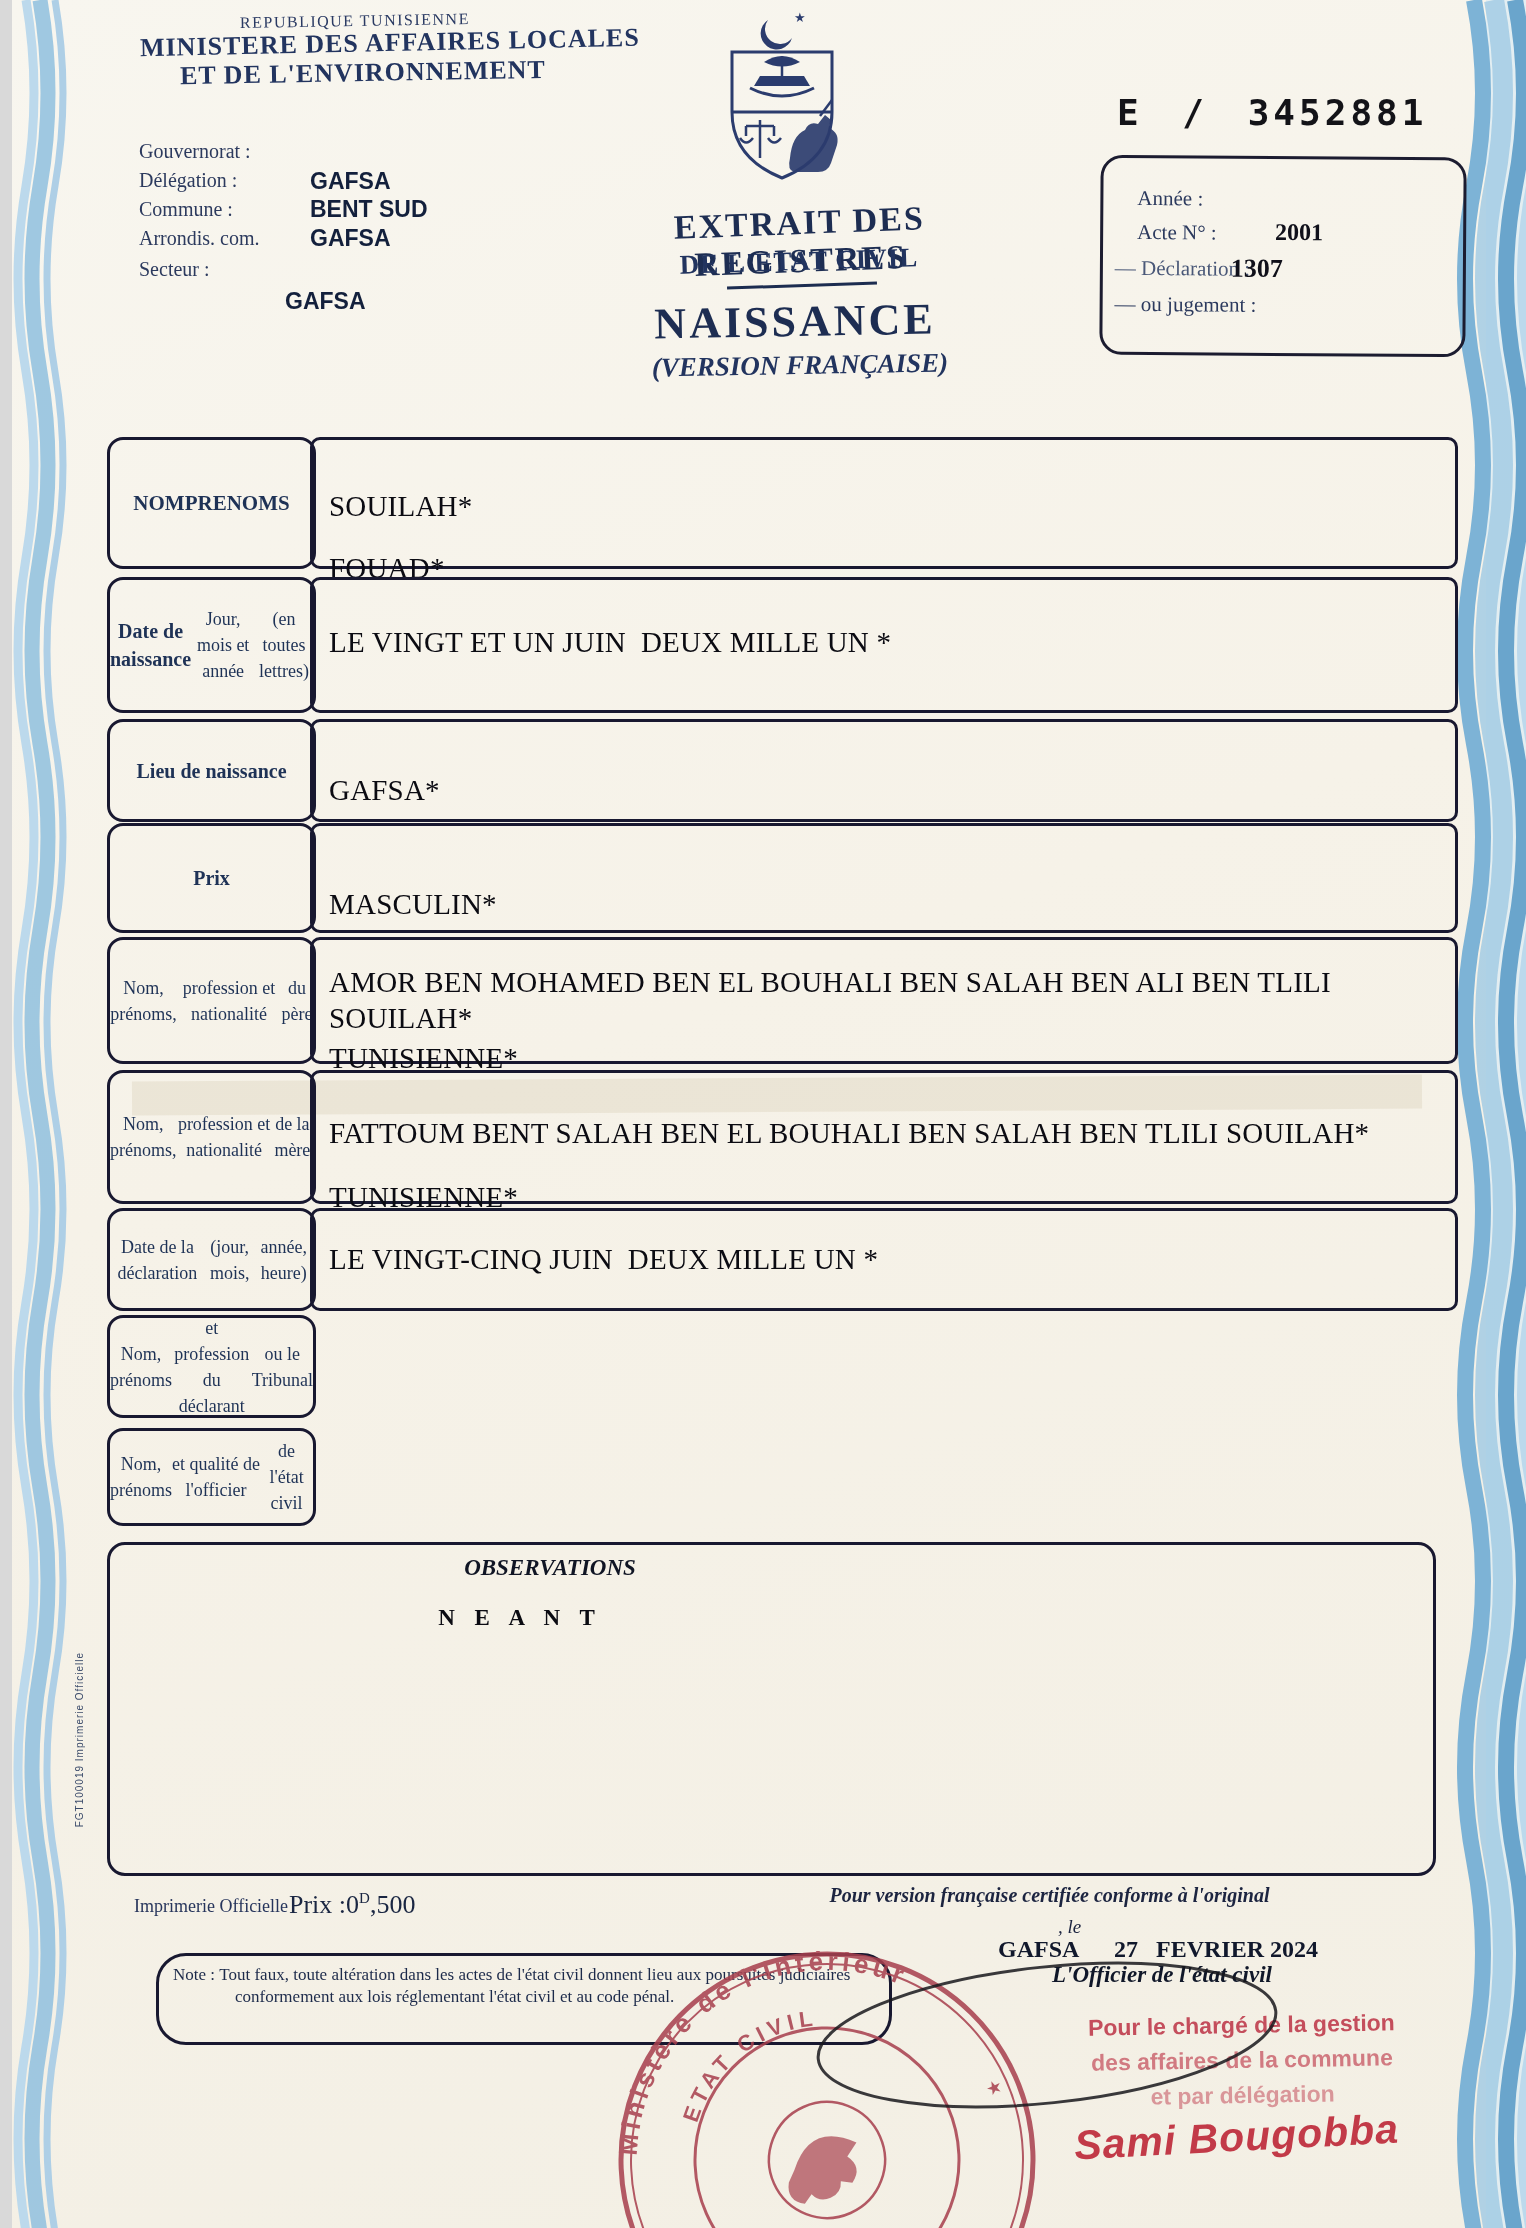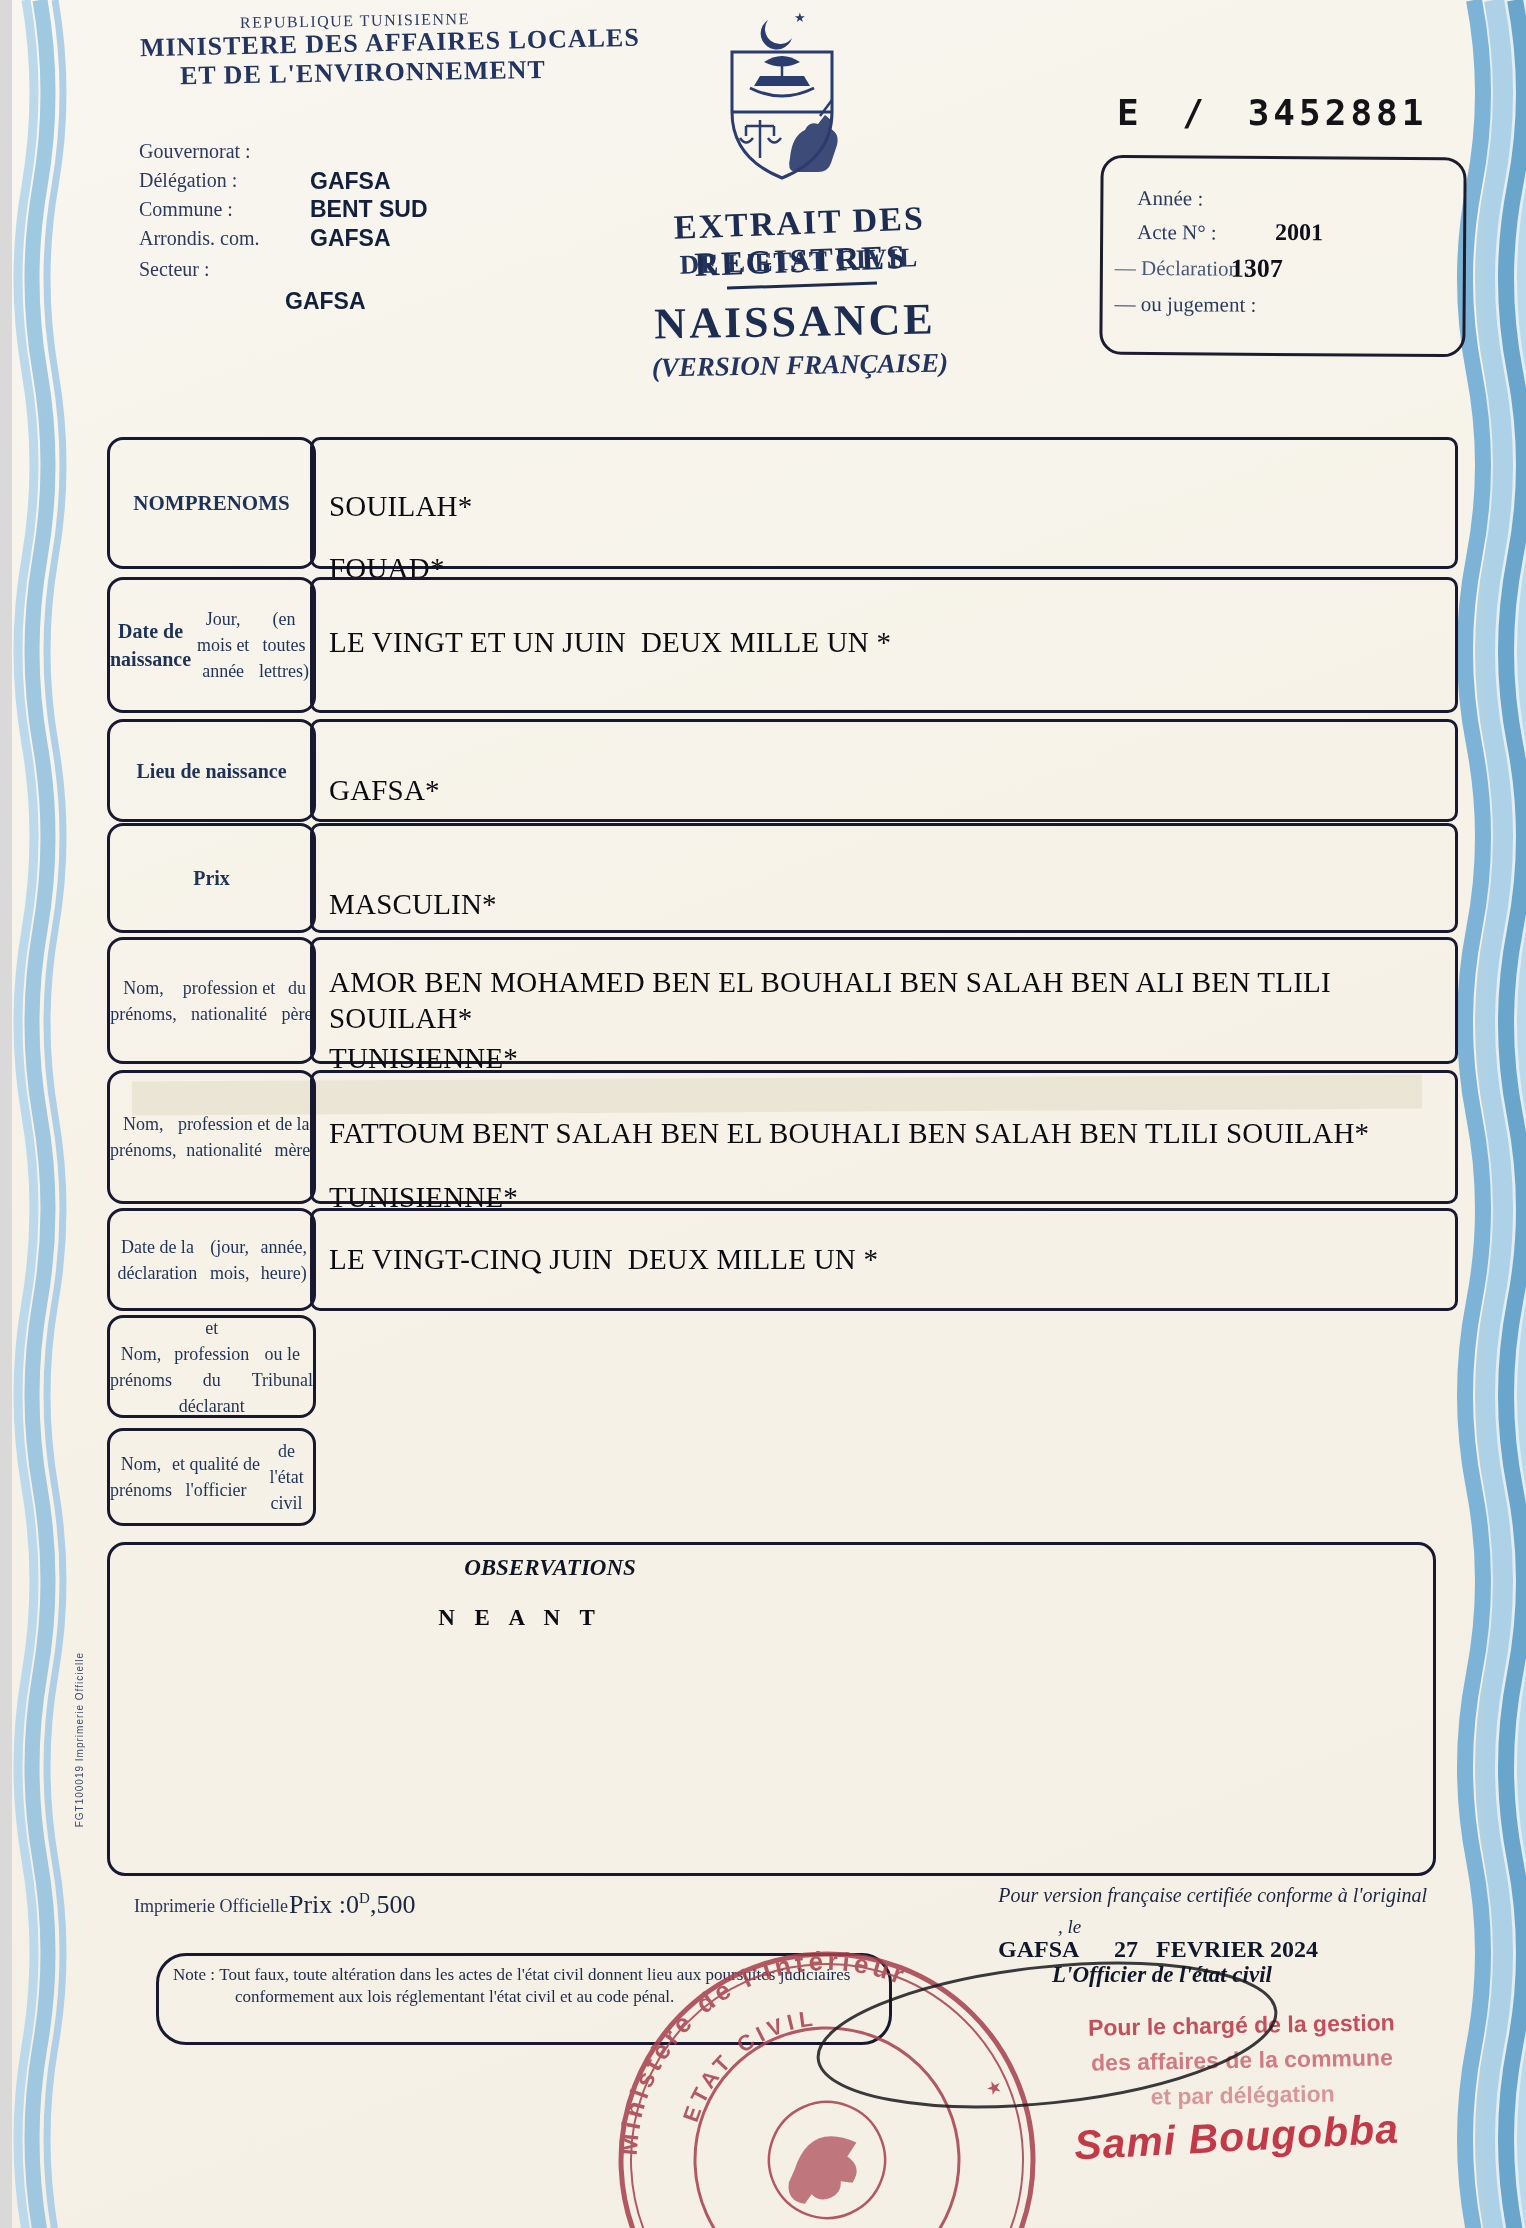--- a/index.html
+++ b/index.html
@@ -41,21 +41,21 @@
   .obstitle{position:absolute;left:260px;top:10px;width:360px;text-align:center;font-size:23px;font-weight:bold;font-style:italic;color:#101524;}
   .obsval{position:absolute;left:230px;top:60px;width:360px;text-align:center;font-size:23px;font-weight:bold;letter-spacing:7px;color:#0b0b12;}
   
   .sidevert{left:62px;top:1652px;font-size:10px;color:#3a4a6a;writing-mode:vertical-rl;transform:rotate(180deg);
             letter-spacing:1px;font-family:"Liberation Sans",sans-serif;}
   .imprim{left:122px;top:1896px;font-size:18px;color:#27355c;}
   .prix{left:277px;top:1890px;font-size:26px;color:#1a2642;}
   .prix sup{font-size:15px;}
   .notebox{left:144px;top:1953px;width:730px;height:86px;border:3px solid #181830;border-radius:30px;}
   .notebox p{margin:8px 12px 0 14px;font-size:17px;line-height:22px;color:#1c2a4a;padding-left:62px;text-indent:-62px;}
-  .cert{left:660px;top:1884px;width:755px;text-align:right;font-size:20px;font-style:italic;font-weight:normal;color:#1c2440;}
+  .cert{left:660px;top:1884px;width:755px;text-align:center;font-size:20px;font-style:italic;font-weight:bold;color:#1c2440;}
   .lemark{left:1046px;top:1916px;font-size:19px;font-style:italic;color:#1c2440;}
   .placedate{left:986px;top:1936px;font-size:24px;font-weight:bold;color:#11182c;white-space:pre;}
   .officer{left:1040px;top:1962px;font-size:23px;font-weight:bold;font-style:italic;color:#101729;}
   .stamptext{left:1020px;top:2008px;width:420px;text-align:center;font-family:"Liberation Sans",sans-serif;
              font-weight:bold;font-size:23px;line-height:35px;color:#c44e5c;transform:rotate(-1deg);}
   .stamptext .f2{opacity:.72;}
   .stamptext .f3{opacity:.55;}
   .signature{left:1062px;top:2112px;width:400px;font-size:41px;font-weight:bold;font-style:italic;
              font-family:"Liberation Sans",sans-serif;color:#c23a48;transform:rotate(-3deg);letter-spacing:1px;}
 </style>

